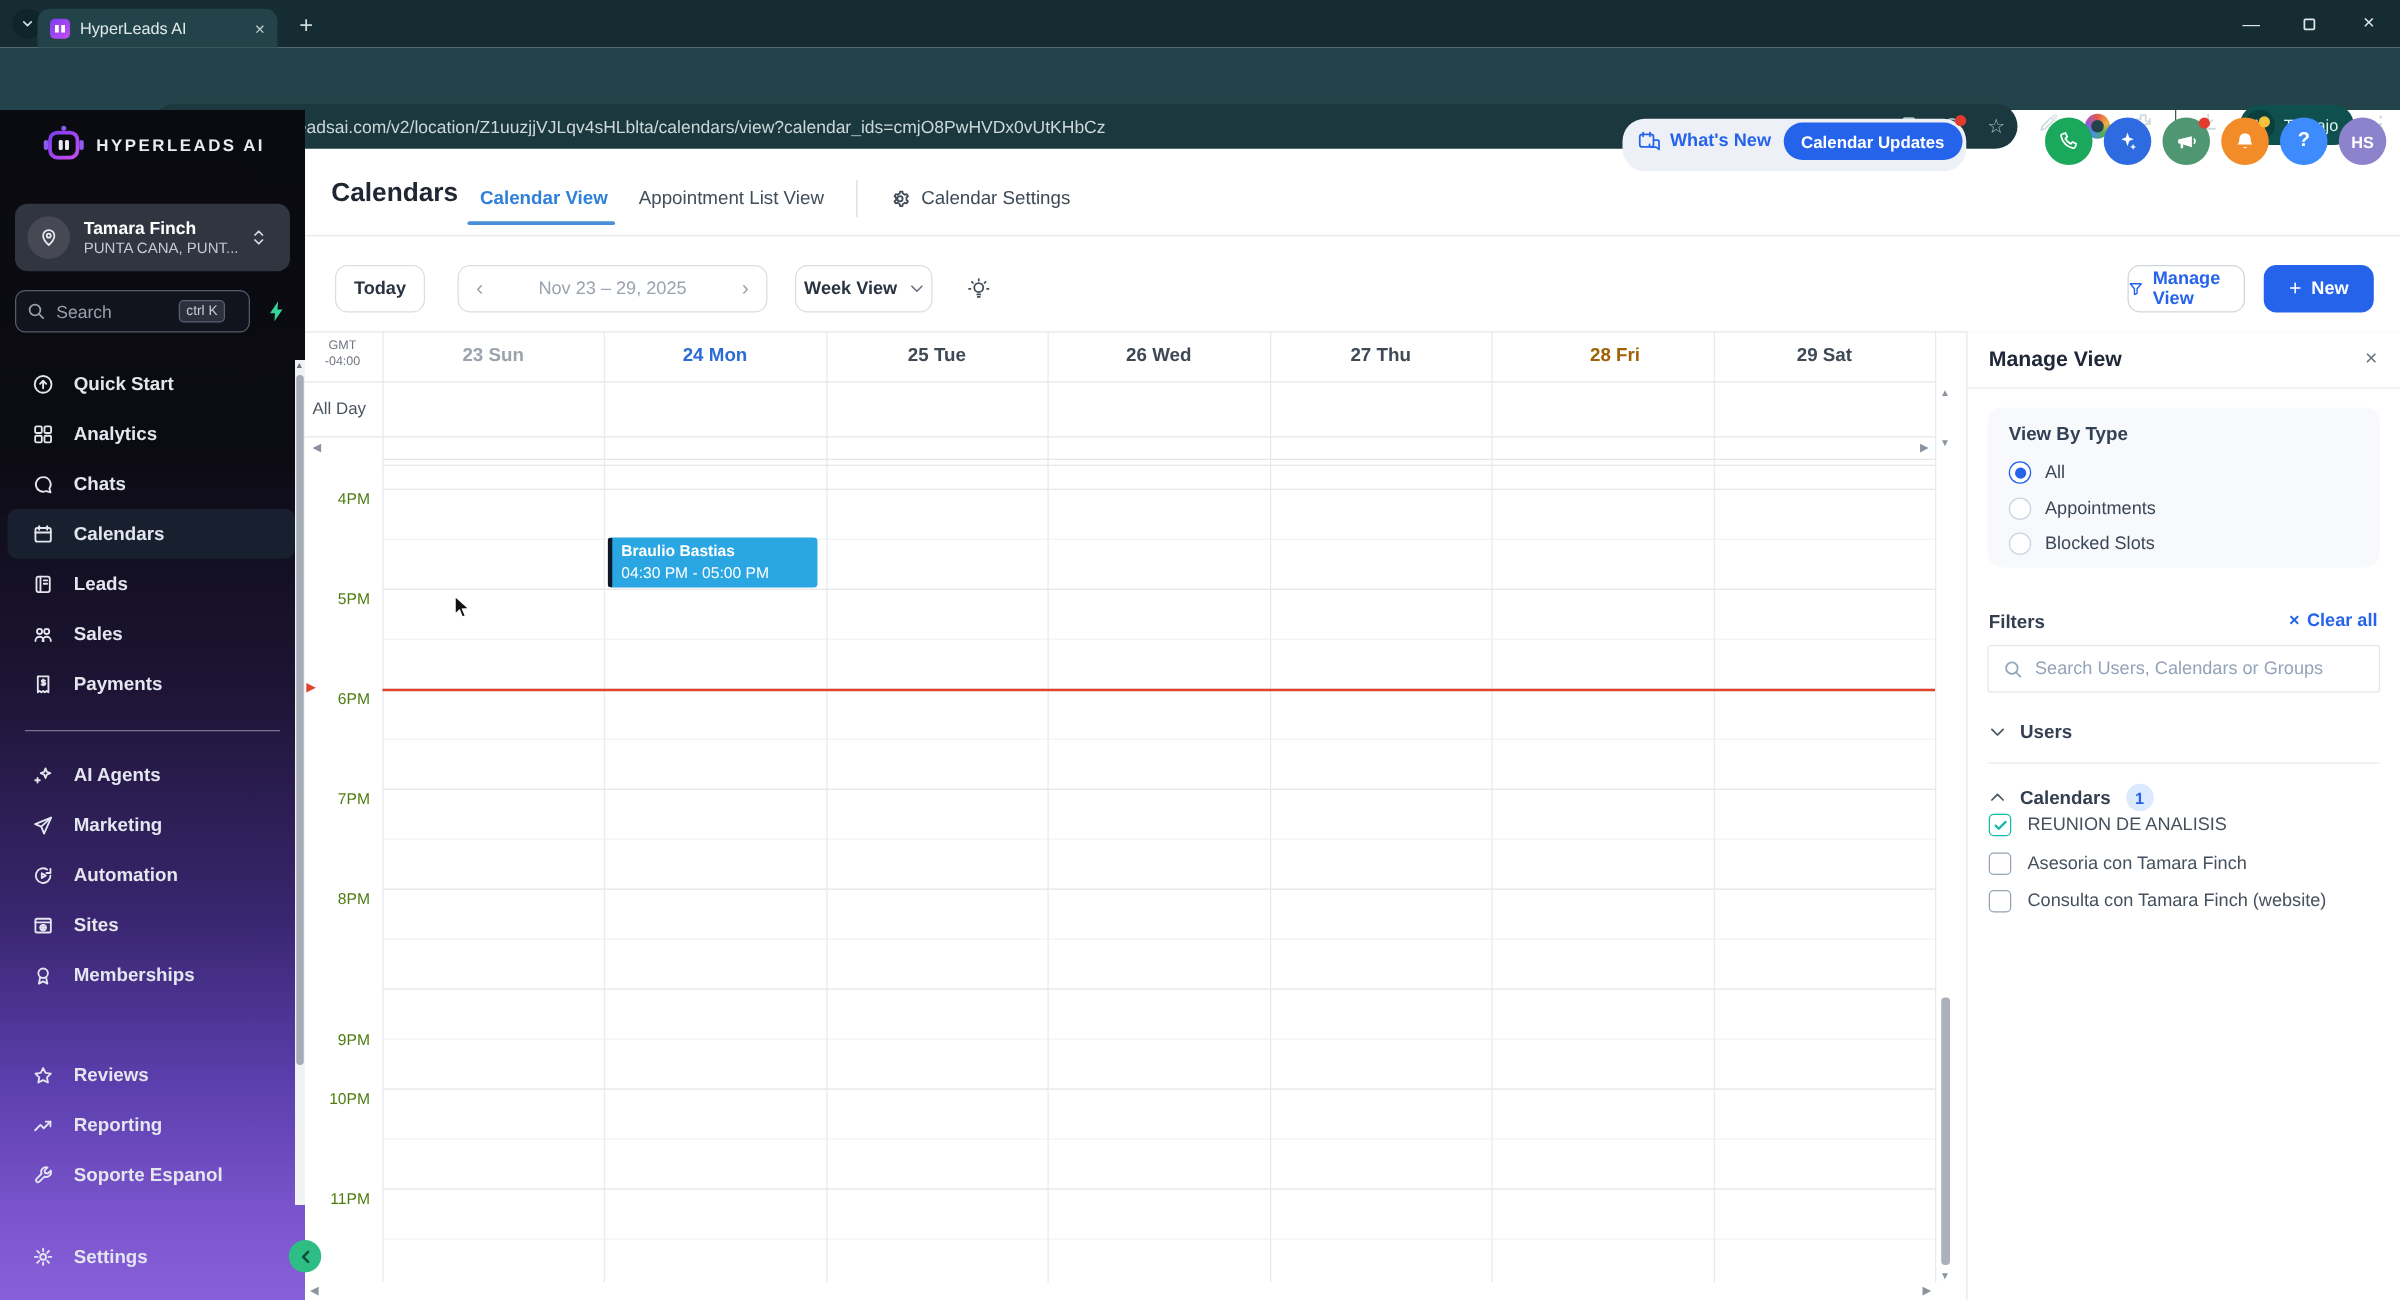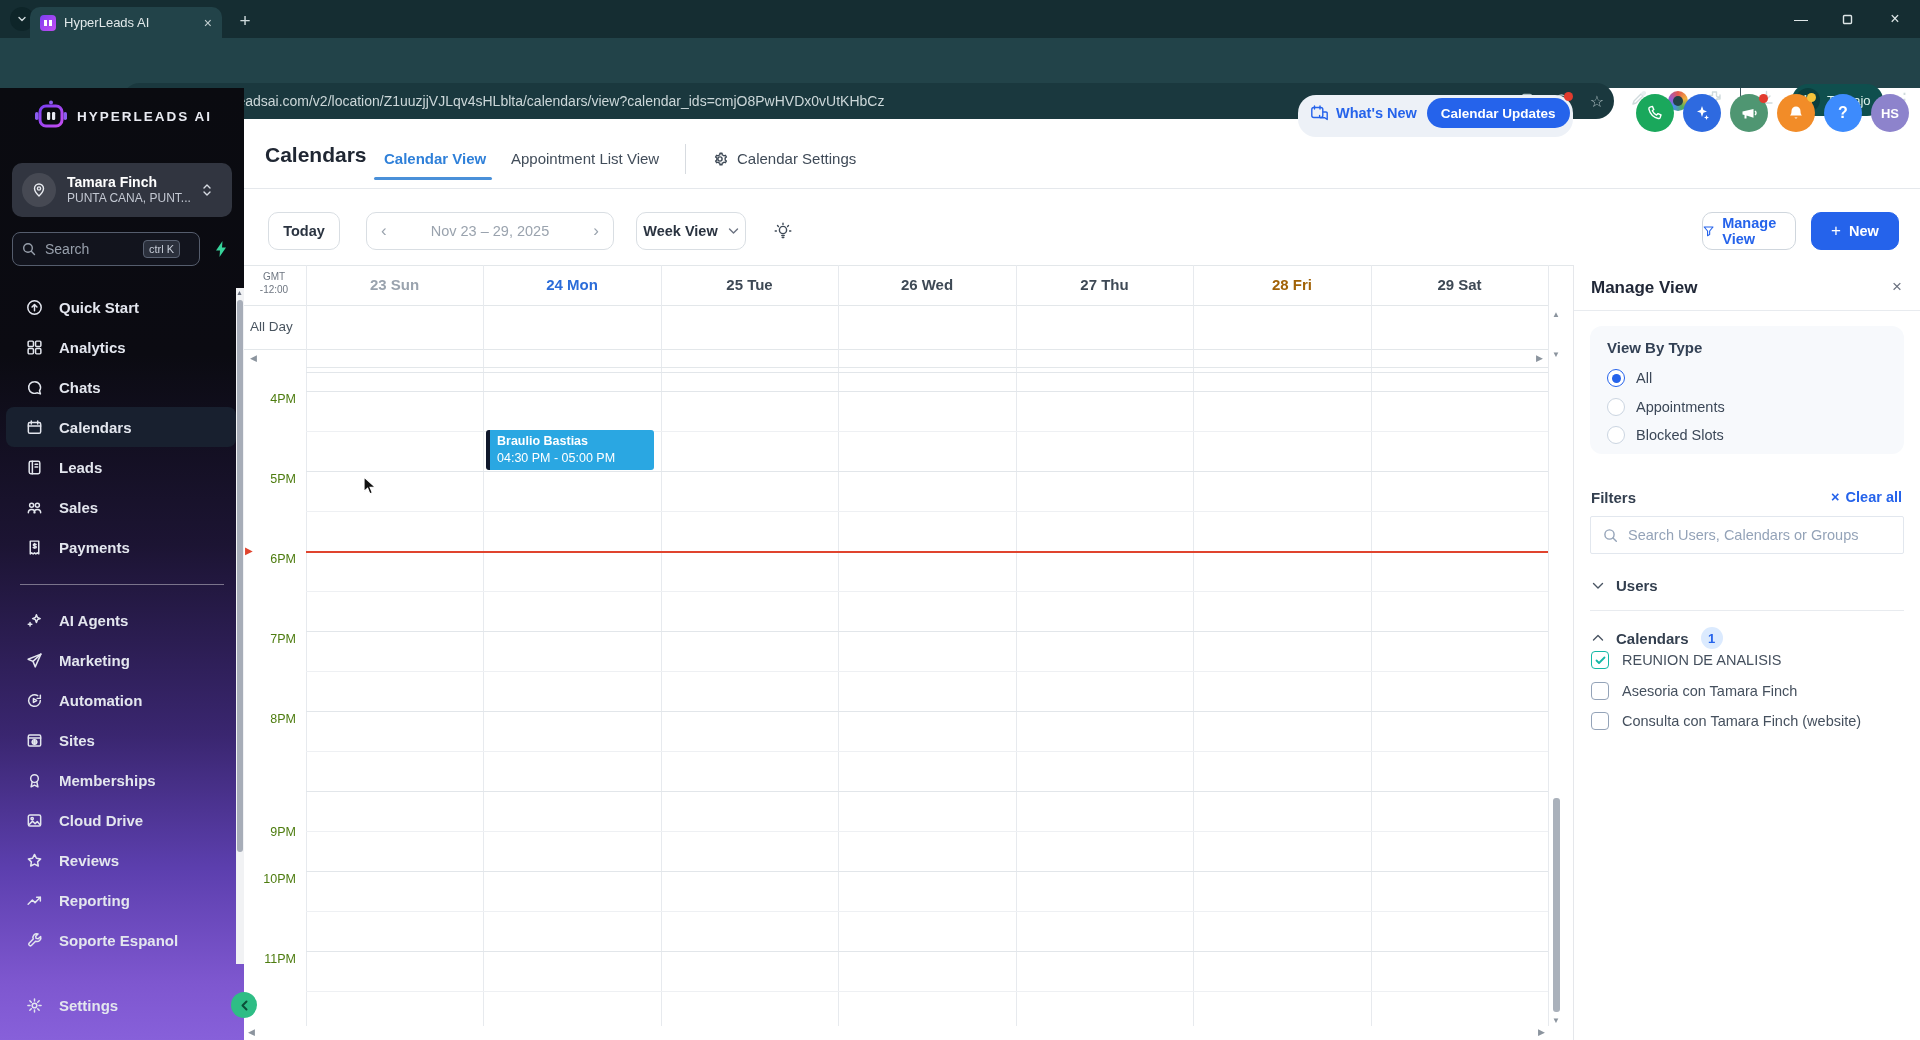--- a/index.html
+++ b/index.html
@@ -337,28 +337,20 @@
         </svg>
       <span>Sites</span>
     </div>
     <div class="nav" style="top:672px;">
       <svg class="ic" width="17" height="17" viewBox="0 0 16 16">
           <circle cx="8" cy="6.2" r="3.6"></circle>
           <path d="M5.8 9.2L4.8 14l3.2-1.7L11.2 14l-1-4.8"></path>
         </svg>
       <span>Memberships</span>
     </div>
-    <div class="nav" style="top:712px;">
-      <svg class="ic" width="17" height="17" viewBox="0 0 16 16">
-          <rect x="2.2" y="2.8" width="11.6" height="10.4" rx="1.5"></rect>
-          <circle cx="5.8" cy="6.2" r="1.1"></circle>
-          <path d="M2.8 12l3.4-3.4 2.4 2.4 2-2 2.6 3"></path>
-        </svg>
-      <span>Cloud Drive</span>
-    </div>
     <div class="nav" style="top:752px;">
       <svg class="ic" width="17" height="17" viewBox="0 0 16 16">
           <path d="M8 2.3l1.8 3.6 4 .6-2.9 2.8.7 3.9L8 11.4l-3.6 1.8.7-3.9-2.9-2.8 4-.6z"></path>
         </svg>
       <span>Reviews</span>
     </div>
     <div class="nav" style="top:792px;">
       <svg class="ic" width="17" height="17" viewBox="0 0 16 16">
           <polyline points="2,11.5 6,7.5 8.5,10 13.5,5"></polyline>
           <polyline points="10,5 13.5,5 13.5,8.5"></polyline>
@@ -472,21 +464,21 @@
     <span style="font-size:17px;font-weight:400;">+</span>
     <span>New</span>
   </div>
 
   <div class="rowline" style="top:265px;width:1676px;"></div>
   <div class="rowline" style="top:305px;"></div>
   <div class="rowline" style="top:349px;"></div>
 
   <div class="gmt">
     <div>GMT</div>
-      <div>-12:00</div>
+      <div>-04:00</div>
   </div>
   <div class="allday">All Day</div>
 
   <div class="dayhead" style="left:306px;width:177px;color:#9aa3ae;">23 Sun</div>
   <div class="dayhead" style="left:483px;width:178px;color:#2b6cd9;font-weight:700;">24 Mon</div>
   <div class="dayhead" style="left:661px;width:177px;color:#3e4955;">25 Tue</div>
   <div class="dayhead" style="left:838px;width:178px;color:#3e4955;">26 Wed</div>
   <div class="dayhead" style="left:1016px;width:177px;color:#3e4955;">27 Thu</div>
   <div class="dayhead" style="left:1193px;width:178px;color:#a16207;margin-left:10px;">28 Fri</div>
   <div class="dayhead" style="left:1371px;width:177px;color:#3e4955;">29 Sat</div>

